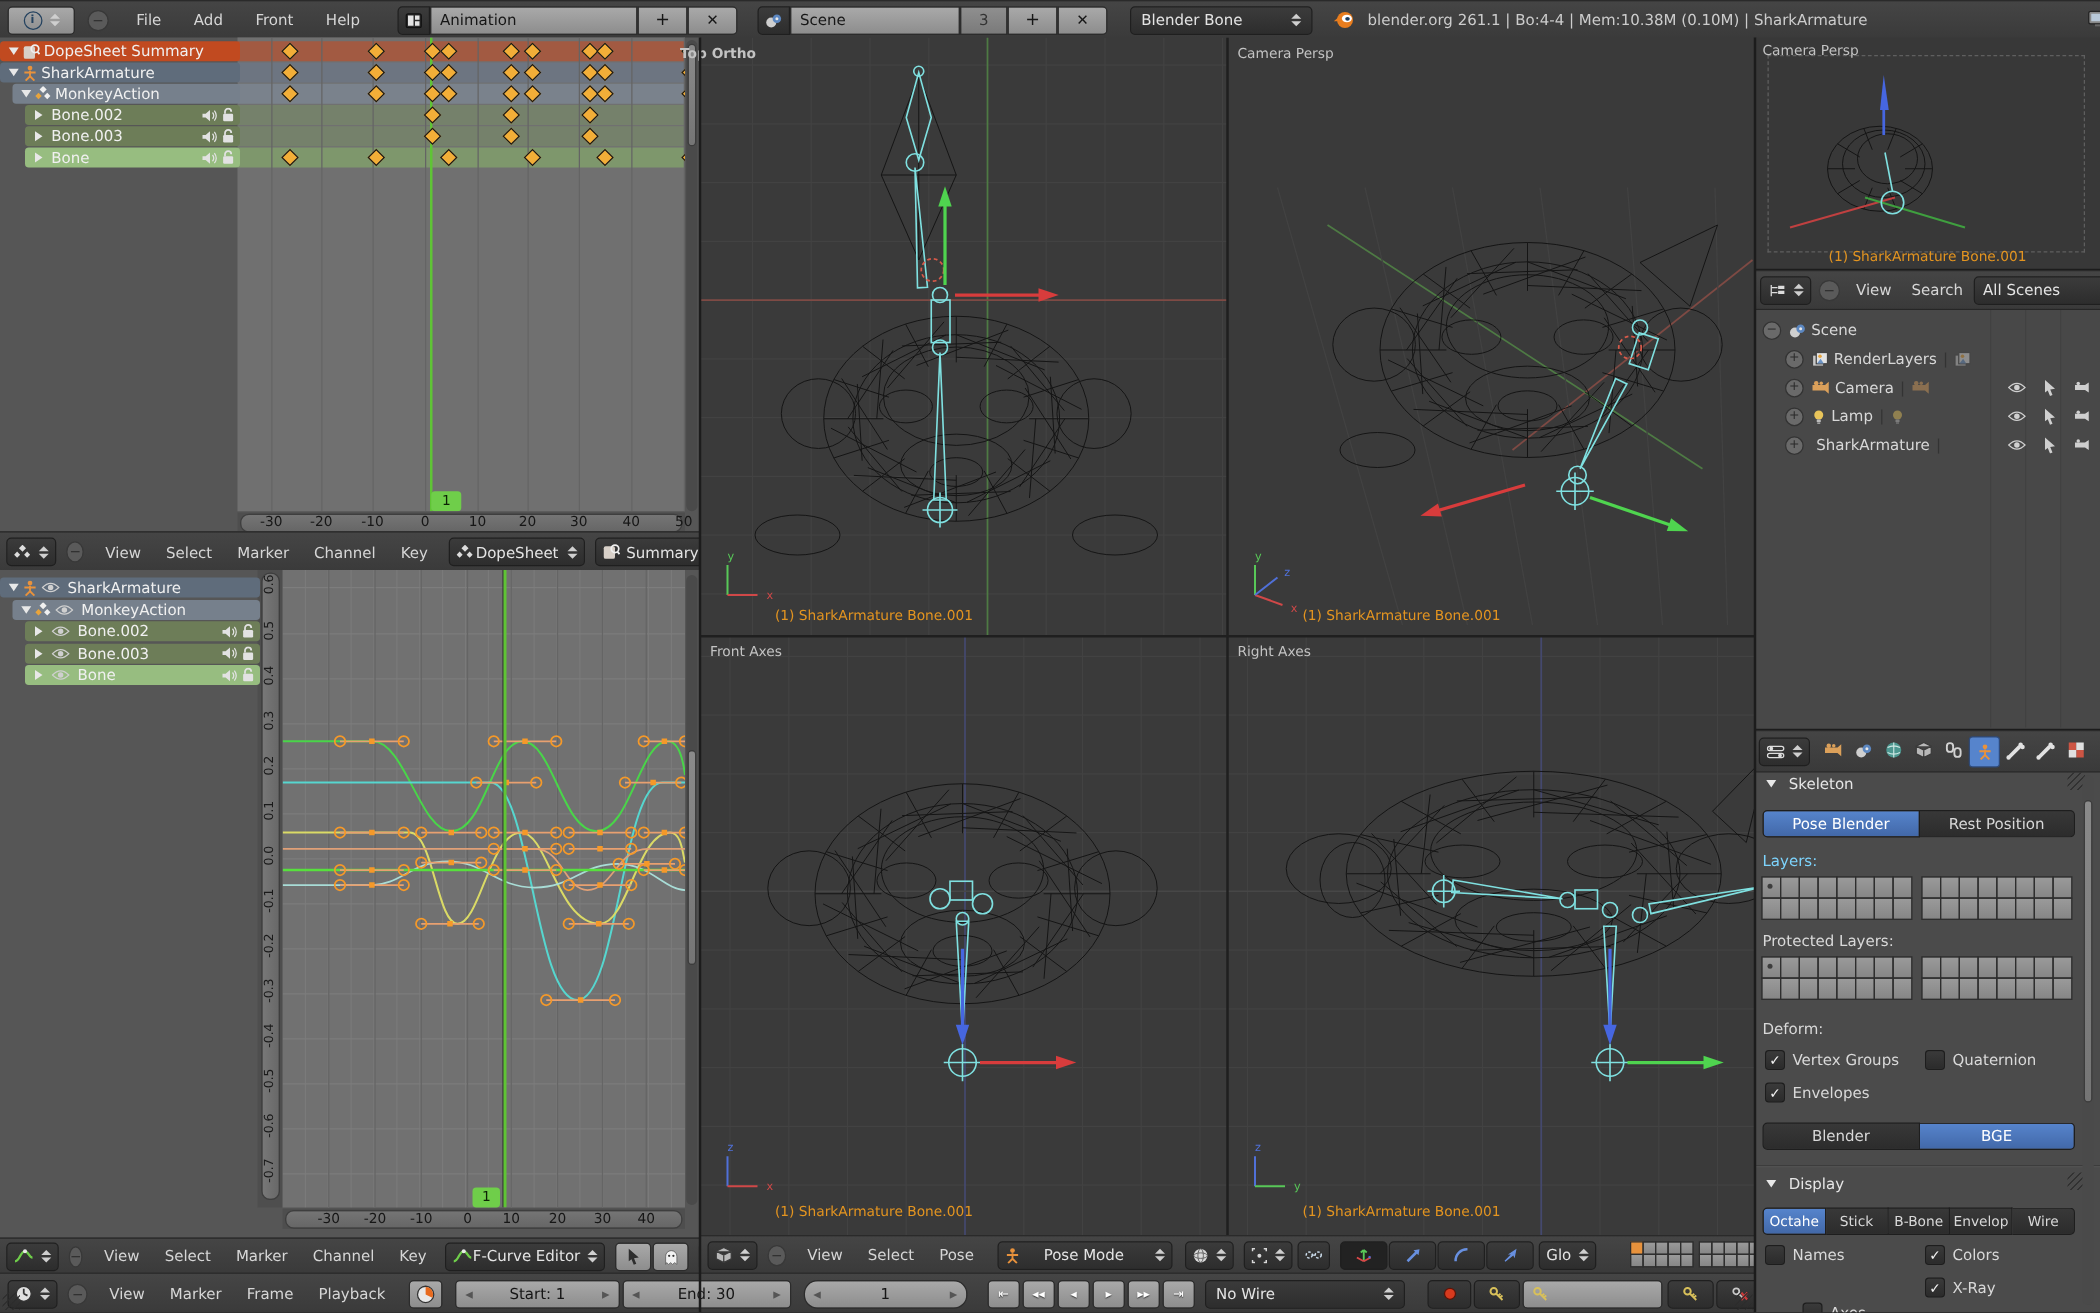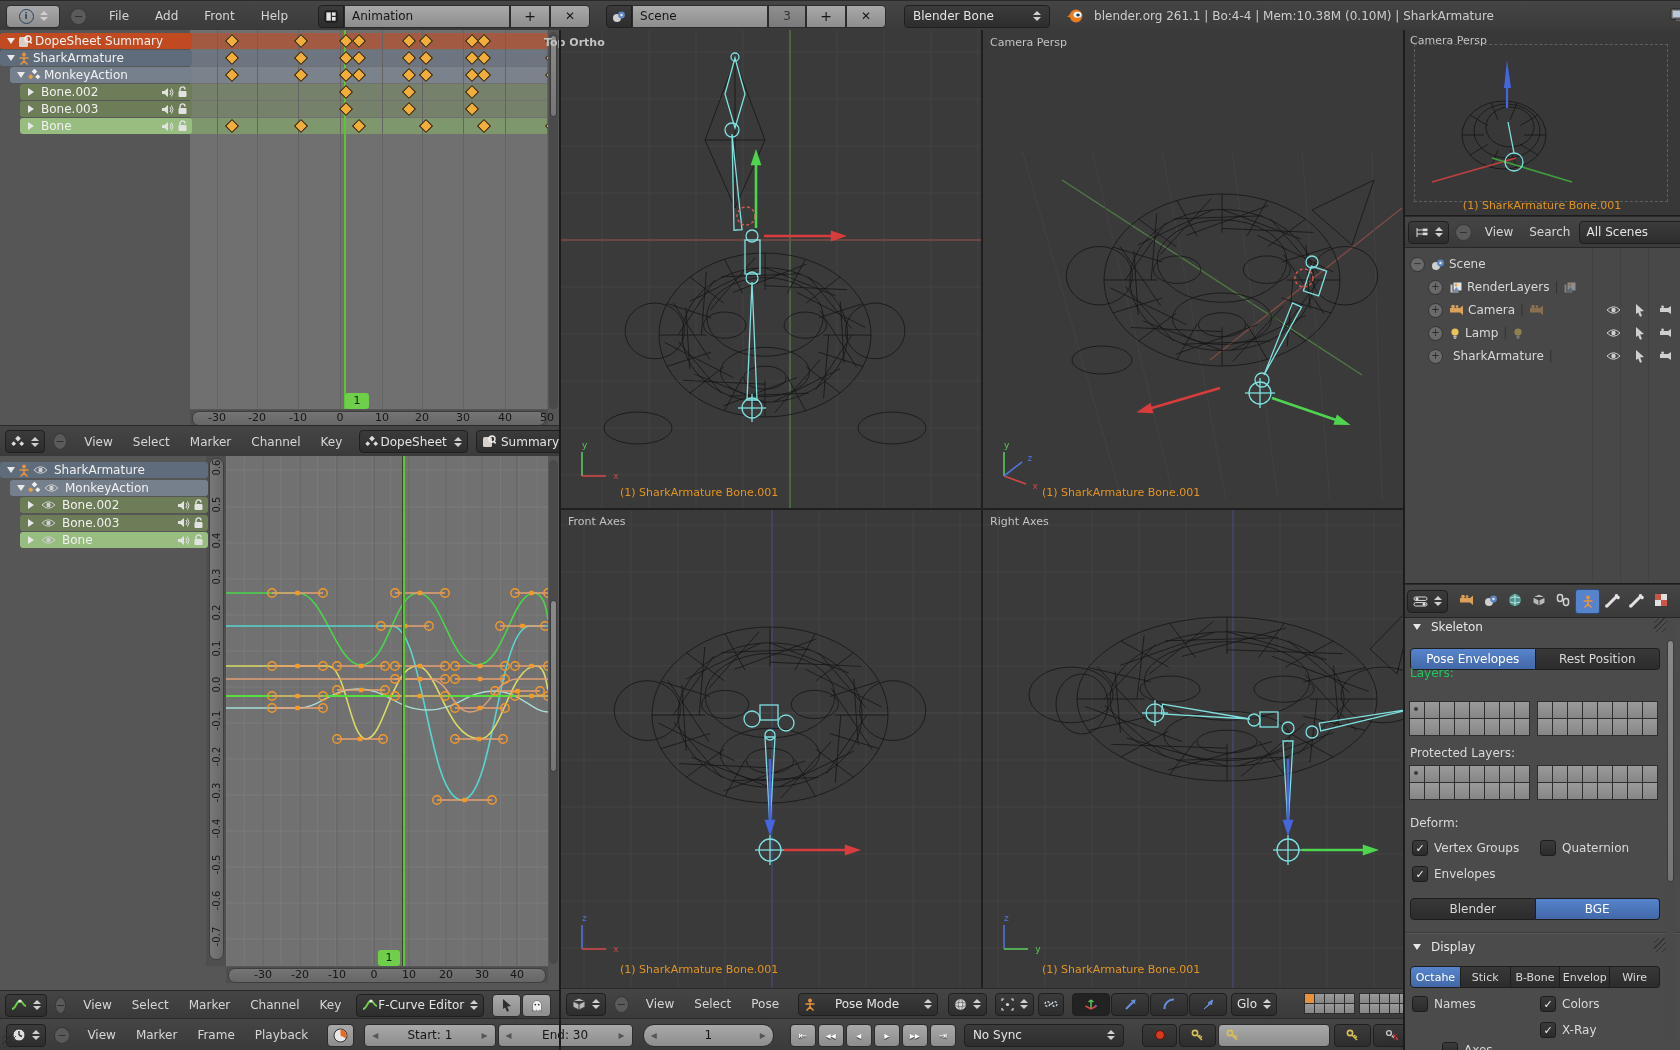--- a/index.html
+++ b/index.html
@@ -1220,21 +1220,21 @@
       </div>
       <div style="display: flex; margin-left: 14px; gap: 2px;">
         <div class="iconbtn" style="width: 24px; color: rgb(255, 255, 255); text-shadow: rgb(51, 51, 51) 0px 1px 1px; font-size: 10px;">⇤</div>
         <div class="iconbtn" style="width: 24px; color: rgb(255, 255, 255); text-shadow: rgb(51, 51, 51) 0px 1px 1px; font-size: 10px;">◂◂</div>
         <div class="iconbtn" style="width: 24px; color: rgb(255, 255, 255); text-shadow: rgb(51, 51, 51) 0px 1px 1px; font-size: 10px;">◂</div>
         <div class="iconbtn" style="width: 24px; color: rgb(255, 255, 255); text-shadow: rgb(51, 51, 51) 0px 1px 1px; font-size: 10px;">▸</div>
         <div class="iconbtn" style="width: 24px; color: rgb(255, 255, 255); text-shadow: rgb(51, 51, 51) 0px 1px 1px; font-size: 10px;">▸▸</div>
         <div class="iconbtn" style="width: 24px; color: rgb(255, 255, 255); text-shadow: rgb(51, 51, 51) 0px 1px 1px; font-size: 10px;">⇥</div>
       </div>
       <div class="ddark" style="margin-left: 6px; width: 148px; justify-content: space-between; padding: 0px 8px;">
-        <span>No Sync</span>
+        <span>No Wire</span>
         <span class="updn">
           <b></b>
           <i></i>
         </span>
       </div>
       <div class="ddark" style="margin-left: 16px; width: 24px; justify-content: center;">
         <svg width="12" height="12" viewBox="0 0 12 12">
           <circle cx="6" cy="6" r="4.4" fill="#d83a1e" stroke="#5a1408"></circle>
         </svg>
       </div>
@@ -1543,24 +1543,24 @@
             </svg>
           </div>
         </div>
       </div>
       <div class="ptitle" style="left: 6px; top: 36px;">
         <span class="tri-d"></span>
         <span>Skeleton</span>
       </div>
       <div class="grip" style="left: 250px; top: 34px;"></div>
       <div class="seg" style="left: 6px; top: 64px; width: 250px;">
-        <div class="on">Pose Envelopes</div>
+        <div class="on">Pose Blender</div>
         <div>Rest Position</div>
       </div>
-      <div class="abs" style="left: 6px; top: 82px; color: #22c55e;">Layers:</div>
+      <div class="abs" style="left: 6px; top: 98px; color: #7dd3fc;">Layers:</div>
       <div class="gridcells" style="left: 6px; top: 118px; grid-template-columns: repeat(8, 15px); grid-auto-rows: 17px;">
         <span class="dot"></span>
         <span></span>
         <span></span>
         <span></span>
         <span></span>
         <span></span>
         <span></span>
         <span></span>
         <span></span>

